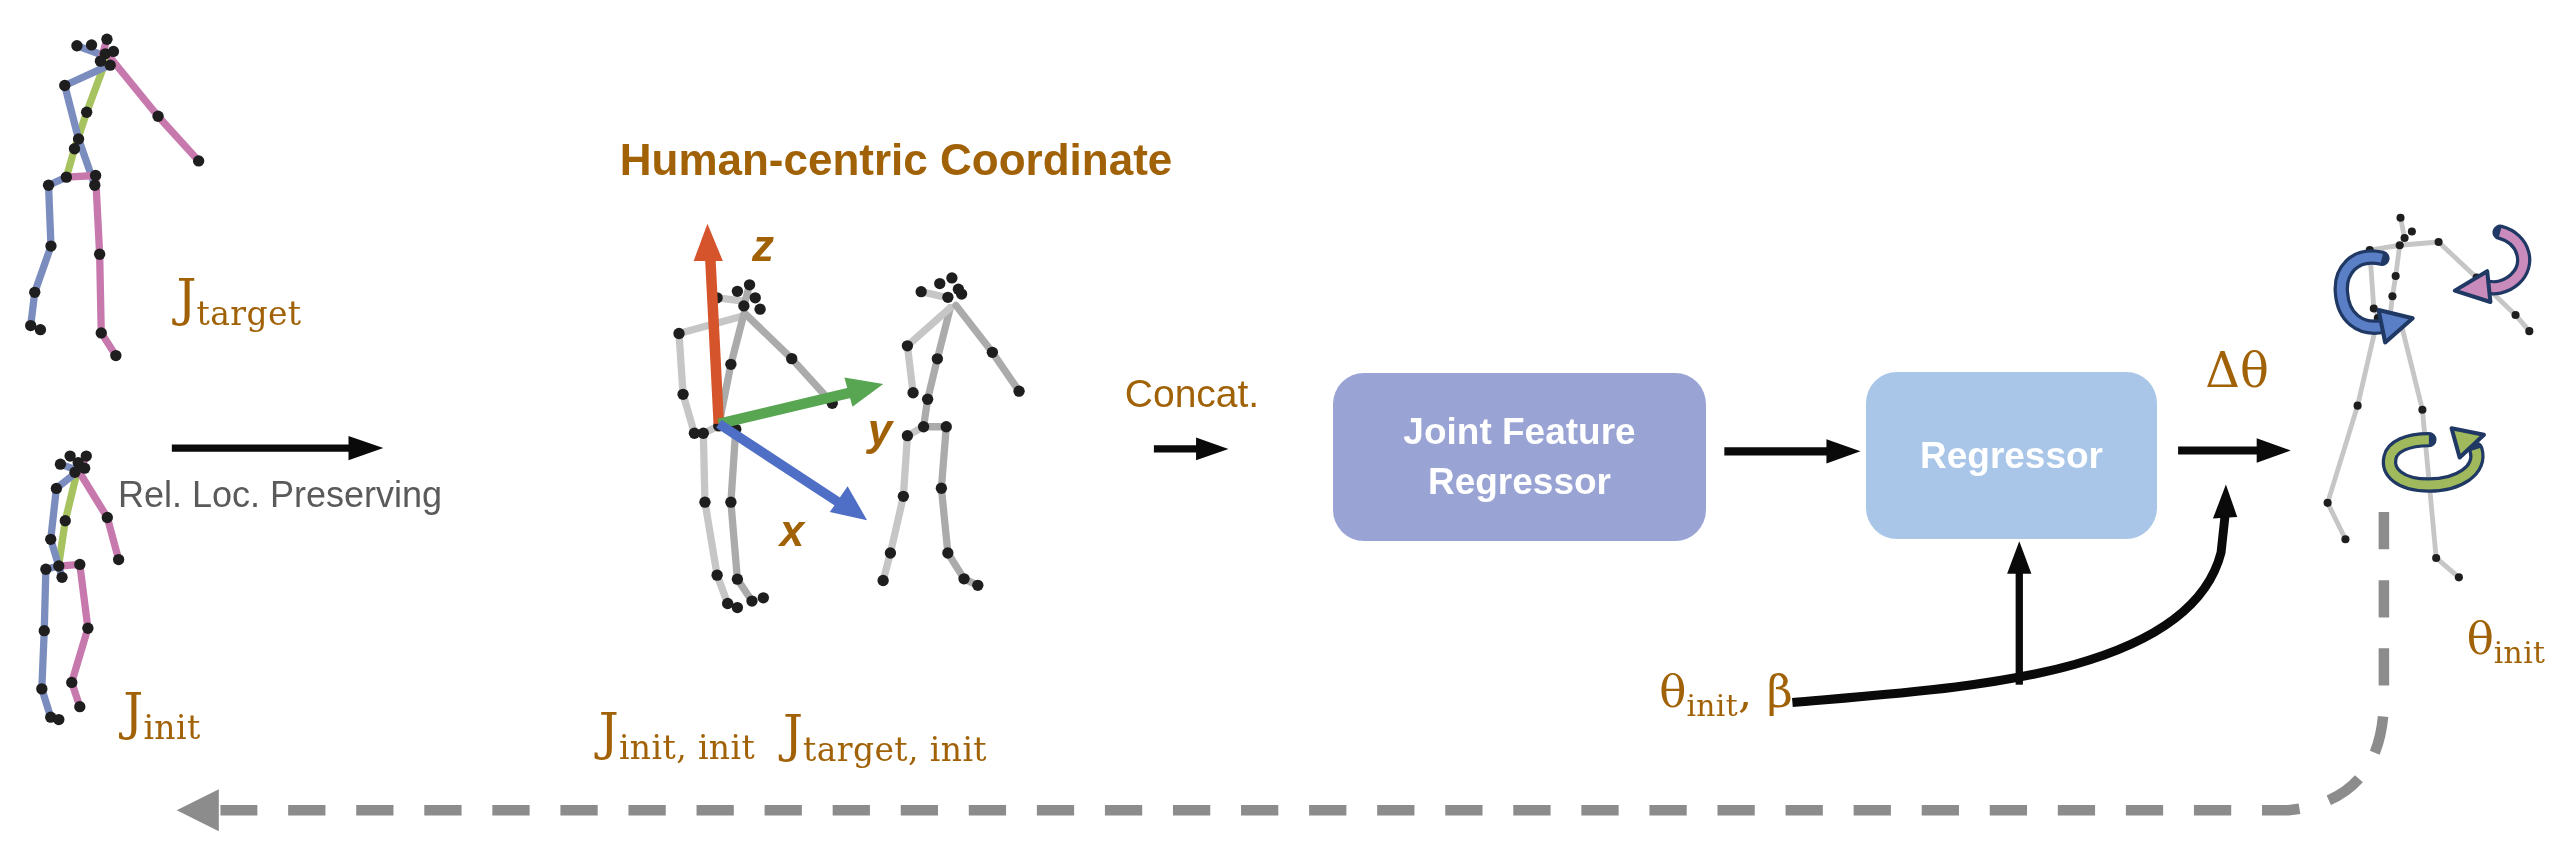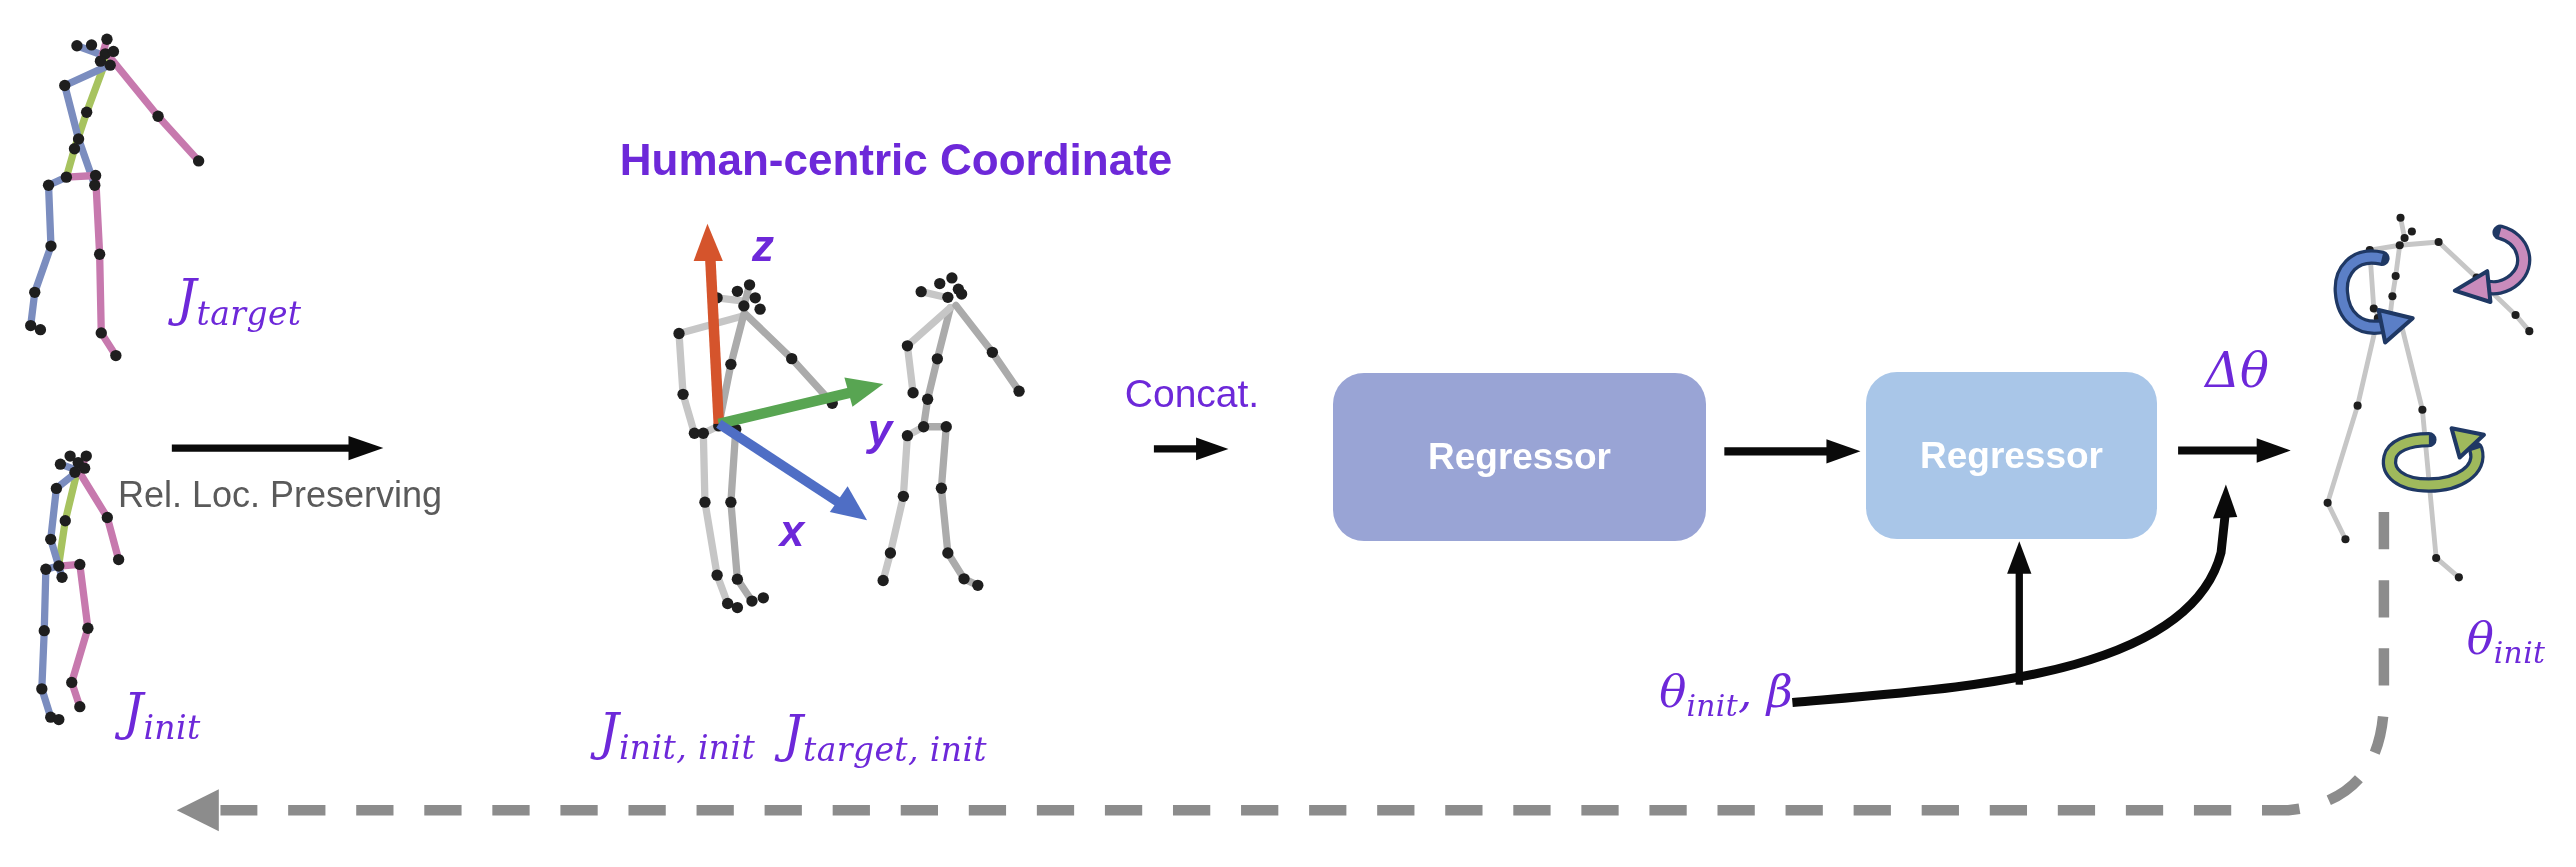--- a/index.html
+++ b/index.html
@@ -1,22 +1,22 @@
 <!DOCTYPE html>
 <html style="--bone-blue: #7B8DBF; --bone-pink: #C779AE; --bone-green: #A7C35F; --bone-gray: #ABABAB; --bone-gray-light: #C6C6C6; --joint-dark: #1E1E1E; --arrow-black: #0A0A0A; --dashed-gray: #8C8C8C; --muted-text: #5A5A5A; --rot-blue: #5B7FC7; --rot-pink: #C98BBC; --rot-green: #9FB95C; --rot-outline: #1F3864; --box-jfe: #99A4D5; --box-regressor: #A9C6E8;font-size:13px"><head>
 <meta charset="utf-8">
 <style>
   html,body{margin:0;padding:0;background:#ffffff;}
   #canvas{position:relative;width:2576px;height:867px;background:#ffffff;overflow:hidden;
           font-family:"Liberation Sans",sans-serif;}
   svg{display:block;}
   .layer{position:absolute;left:0;top:0;}
-  .lbl{position:absolute;transform:translate(-50%,-50%);white-space:nowrap;color:#6d28d9;}
+  .lbl{position:absolute;transform:translate(-50%,-50%);white-space:nowrap;color:#a16207;}
   .sans{font-family:"Liberation Sans",sans-serif;}
-  .math{font-family:"DejaVu Serif",serif;font-style:italic;}
+  .math{font-family:"DejaVu Serif",serif;}
   .msub{font-size:0.66em;vertical-align:-0.28em;letter-spacing:0.4px;}
   .muted{color:var(--muted-text);}
   .box{position:absolute;display:flex;align-items:center;justify-content:center;text-align:center;
        color:#ffffff;font-weight:bold;line-height:1.35;}
   .bone{fill:none;stroke-linecap:round;stroke-linejoin:round;}
   .b-blue{stroke:var(--bone-blue);}
   .b-pink{stroke:var(--bone-pink);}
   .b-green{stroke:var(--bone-green);}
   .b-gray{stroke:var(--bone-gray);}
   .b-gray2{stroke:var(--bone-gray-light);}
@@ -272,20 +272,21 @@
     </g>
 
     <g>
       <path d="M2942,632 L2942,862 Q2942,988 2824,1000 L272,1000" fill="none" stroke-width="13" stroke-dasharray="46 38" stroke="#8C8C8C"></path>
       <polygon points="218,1000 270,974 270,1026" fill="#8C8C8C"></polygon>
     </g>
   </svg>
 
   <div class="box" style="left:1333px;top:373px;width:373px;height:168px;border-radius:31px;font-size:37px;z-index:4;background:var(--box-jfe);">
     <div>
+      <div>Joint Feature</div>
       <div>Regressor</div>
     </div>
   </div>
 
   <div class="box" style="left:1866px;top:372px;width:291px;height:167px;border-radius:31px;font-size:37px;z-index:4;background:var(--box-regressor);text-align:center;">
     <div>Regressor</div>
   </div>
 
   <div class="lbl sans" style="left:896px;top:160px;font-size:44px;font-weight:bold;z-index:5">Human-centric Coordinate</div>
 

